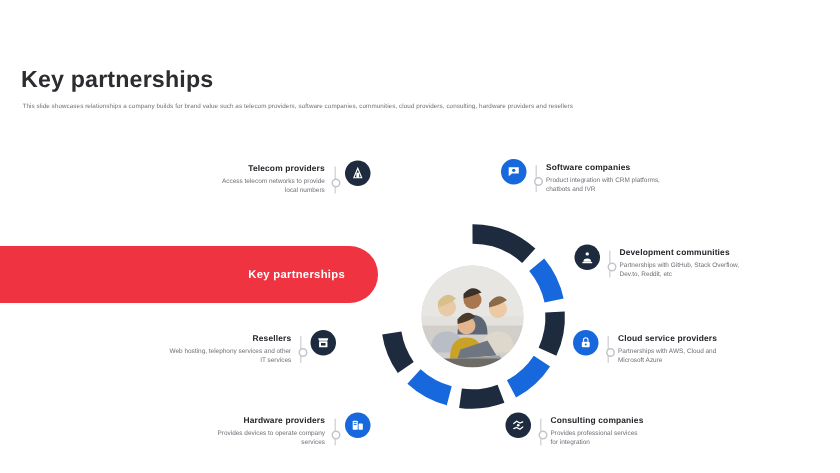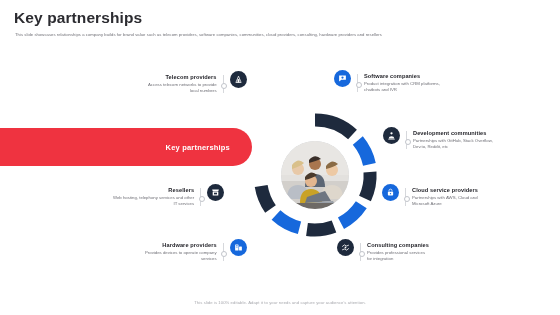--- a/index.html
+++ b/index.html
@@ -2,21 +2,21 @@
 <html><head>
 <meta charset="utf-8">
 <title>Key partnerships</title>
 <style>
   html,body{margin:0;padding:0;}
   body{
     width:560px;height:315px;overflow:hidden;background:#ffffff;
     font-family:"Liberation Sans","DejaVu Sans",sans-serif;
     color:#2f2f33;position:relative;
   }
-  .slide{position:absolute;inset:0;background:#fff;}
+  .slide{position:absolute;inset:0;background:#fff;margin-top:36px;}
 
   
   .title{
     position:absolute;left:14px;top:9px;
     font-size:15.5px;font-weight:700;letter-spacing:.1px;color:#2c2c31;
     line-height:1.1;
   }
   .subtitle{
     position:absolute;left:15px;top:32px;width:520px;
     font-size:4.2px;line-height:1.35;color:#6f6f76;letter-spacing:.05px;

